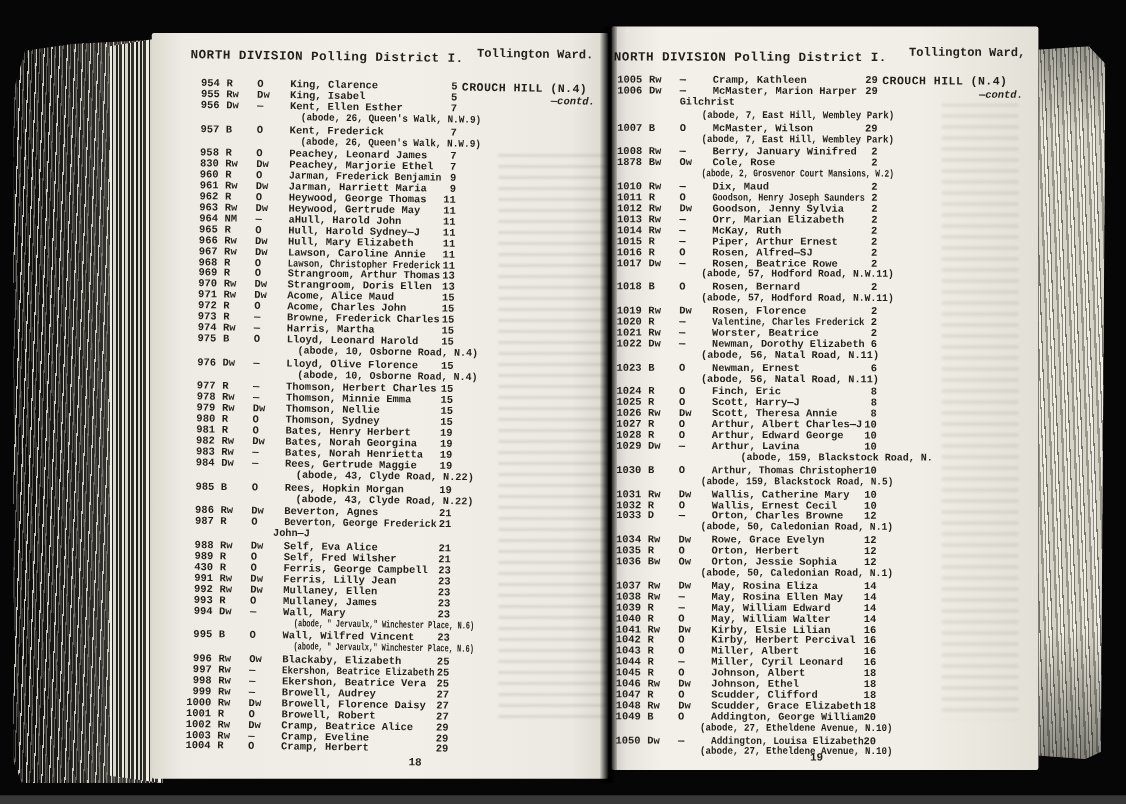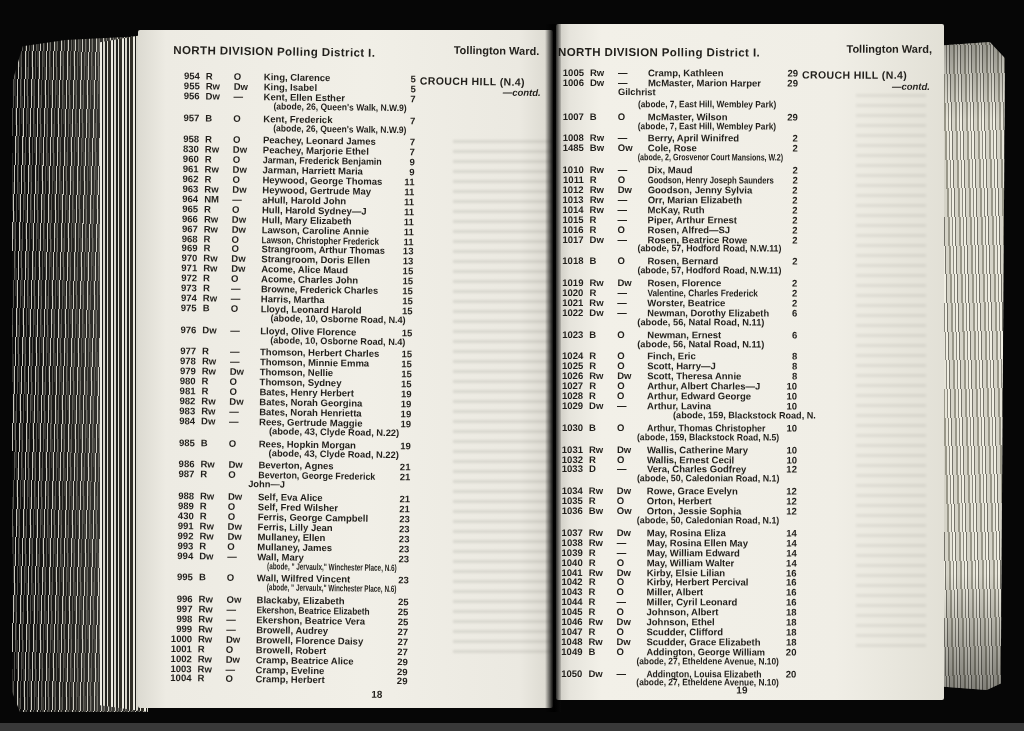--- a/index.html
+++ b/index.html
@@ -1,17 +1,17 @@
 <!DOCTYPE html>
 <html><head>
 <meta charset="utf-8">
 <style>
   html,body{margin:0;padding:0;background:#000;}
   #stage{position:relative;width:1024px;height:731px;background:#060606;overflow:hidden;
-         font-family:Liberation Sans, sans-serif;color:#211f1b;}
+         font-family:Liberation Mono, monospace;color:#211f1b;}
   .strip-bottom{position:absolute;left:0;bottom:0;width:1024px;height:8px;background:#383838;}
   
   .edge-left{position:absolute;left:12px;top:36px;width:134px;height:676px;
     background:
       repeating-linear-gradient(92deg, rgba(230,228,218,.85) 0 1px, rgba(20,20,20,0) 1px 3px,
         rgba(180,178,168,.45) 3px 4px, rgba(10,10,10,0) 4px 7px),
       repeating-linear-gradient(88deg, rgba(120,118,110,.35) 0 2px, rgba(0,0,0,0) 2px 6px),
       linear-gradient(90deg,#0a0a0a,#201f1c 40%,#3a3935 75%,#151513);
     clip-path:polygon(0 7%,8% 1.5%,40% .6%,100% 0,100% 100%,6% 100%,0 97%);}
   .edge-left-bright{position:absolute;left:100px;top:34px;width:48px;height:678px;
@@ -473,25 +473,25 @@
             <span class="c1" data-name="entry-code-1">B</span>
             <span class="c2" data-name="entry-code-2">O</span>
             <span class="nm" data-name="entry-name"><span>McMaster, Wilson</span></span>
             <span class="hn" data-name="entry-house-number">29</span>
           </div>
           <div class="sub" data-name="abode-line" style="padding-left: 80px;"><span style="transform: scaleX(0.896);">(abode, 7, East Hill, Wembley Park)</span></div>
           <div class="row" data-name="register-entry">
             <span class="num" data-name="entry-number">1008</span>
             <span class="c1" data-name="entry-code-1">Rw</span>
             <span class="c2" data-name="entry-code-2">—</span>
-            <span class="nm" data-name="entry-name"><span>Berry, April Winifred</span></span>
-            <span class="hn" data-name="entry-house-number">2</span>
-          </div>
-          <div class="row" data-name="register-entry">
-            <span class="num" data-name="entry-number">1485</span>
+            <span class="nm" data-name="entry-name"><span>Berry, January Winifred</span></span>
+            <span class="hn" data-name="entry-house-number">2</span>
+          </div>
+          <div class="row" data-name="register-entry">
+            <span class="num" data-name="entry-number">1878</span>
             <span class="c1" data-name="entry-code-1">Bw</span>
             <span class="c2" data-name="entry-code-2">Ow</span>
             <span class="nm" data-name="entry-name"><span>Cole, Rose</span></span>
             <span class="hn" data-name="entry-house-number">2</span>
           </div>
           <div class="sub" data-name="abode-line" style="padding-left: 80px;"><span style="transform: scaleX(0.765);">(abode, 2, Grosvenor Court Mansions, W.2)</span></div>
           <div class="row" data-name="register-entry">
             <span class="num" data-name="entry-number">1010</span>
             <span class="c1" data-name="entry-code-1">Rw</span>
             <span class="c2" data-name="entry-code-2">—</span>
@@ -655,21 +655,21 @@
             <span class="num" data-name="entry-number">1032</span>
             <span class="c1" data-name="entry-code-1">R</span>
             <span class="c2" data-name="entry-code-2">O</span>
             <span class="nm" data-name="entry-name"><span>Wallis, Ernest Cecil</span></span>
             <span class="hn" data-name="entry-house-number">10</span>
           </div>
           <div class="row" data-name="register-entry">
             <span class="num" data-name="entry-number">1033</span>
             <span class="c1" data-name="entry-code-1">D</span>
             <span class="c2" data-name="entry-code-2">—</span>
-            <span class="nm" data-name="entry-name"><span>Vera, Charles Godfrey</span></span>
+            <span class="nm" data-name="entry-name"><span>Orton, Charles Browne</span></span>
             <span class="hn" data-name="entry-house-number">12</span>
           </div>
           <div class="sub" data-name="abode-line" style="padding-left: 80px;"><span style="transform: scaleX(0.951);">(abode, 50, Caledonian Road, N.1)</span></div>
           <div class="row" data-name="register-entry">
             <span class="num" data-name="entry-number">1034</span>
             <span class="c1" data-name="entry-code-1">Rw</span>
             <span class="c2" data-name="entry-code-2">Dw</span>
             <span class="nm" data-name="entry-name"><span>Rowe, Grace Evelyn</span></span>
             <span class="hn" data-name="entry-house-number">12</span>
           </div>

